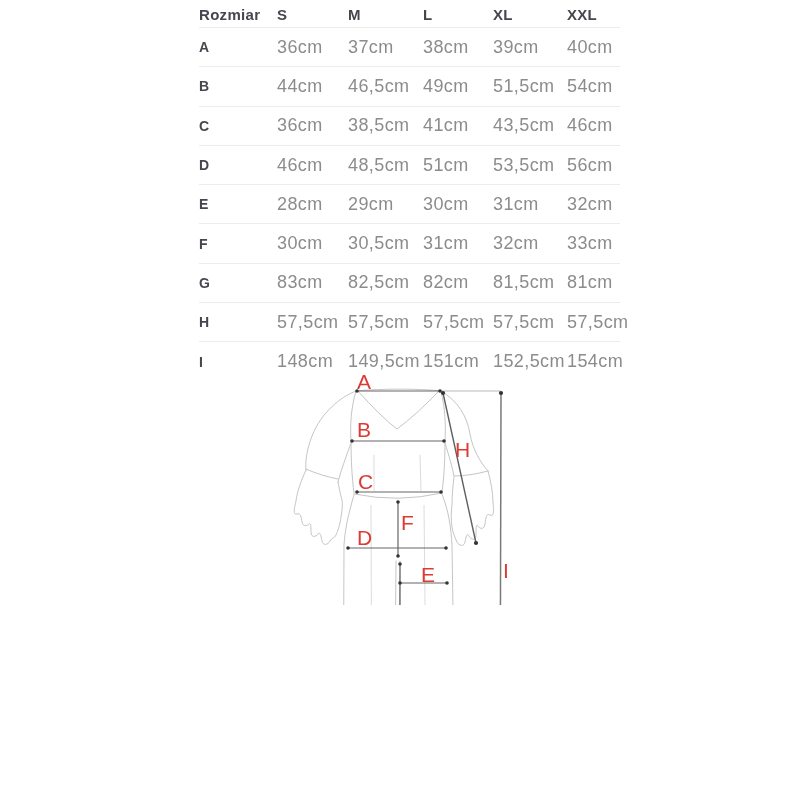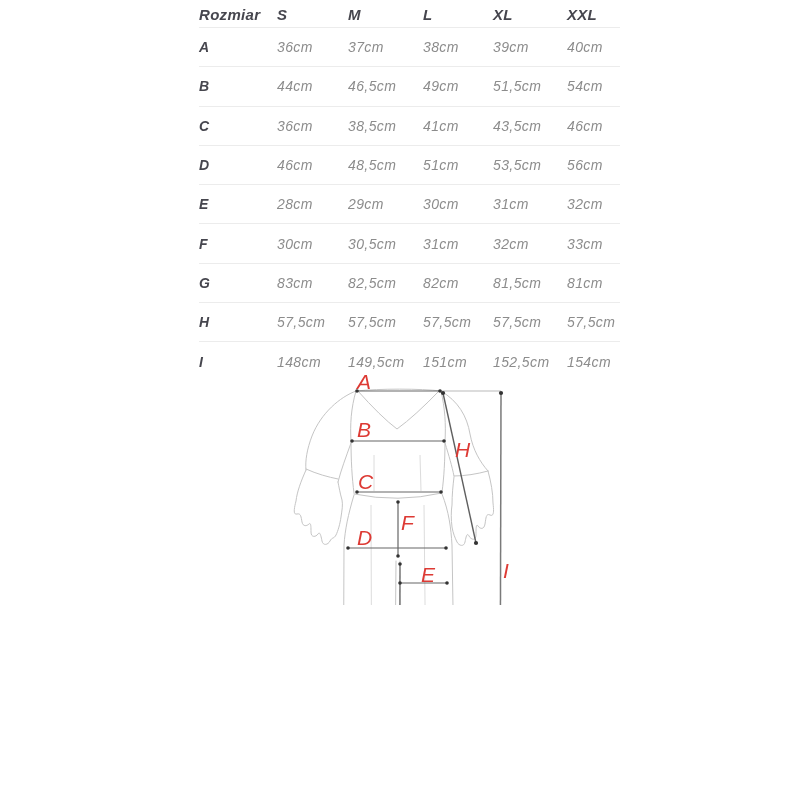--- a/index.html
+++ b/index.html
@@ -5,33 +5,33 @@
   :root{
     --red:#dd3a34;
     --head-text:#46464e;
     --value-text:#8c8c8c;
     --outline:#c5c5c5;
     --measure:#666666;
   }
   html,body{margin:0;padding:0;background:#fff;}
   .canvas{
     position:relative;width:800px;height:605px;background:#fff;
-    font-family:"Liberation Sans",sans-serif;overflow:hidden;font-style:italic;
+    font-family:"Liberation Sans",sans-serif;overflow:hidden;
   }
   .size-table{position:absolute;left:199px;top:2px;width:421px;}
   .trow{
     display:grid;
     grid-template-columns:78px 71px 75px 70px 74px 1fr;
     align-items:center;height:38.3px;border-top:1px solid #ececec;
   }
   .trow.thead{height:25px;border-top:none;}
   .thead .cell{font-weight:bold;color:var(--head-text);font-size:15px;letter-spacing:.3px;}
   .cell{white-space:nowrap;}
   .cell-label{font-weight:bold;color:var(--head-text);font-size:14px;letter-spacing:.3px;}
-  .cell-val{color:var(--value-text);font-size:14px;letter-spacing:.4px;}
+  .cell-val{color:var(--value-text);font-size:18px;letter-spacing:.4px;}
   svg text.dim-label{
     fill:var(--red);
     font-family:"Liberation Sans",sans-serif;
     font-size:21px;
   }
   svg .garment{stroke:var(--outline);fill:none;stroke-width:1;stroke-linecap:round;stroke-linejoin:round;}
   svg .faint{stroke:#dcdcdc;fill:none;stroke-width:1;}
   svg .measure{stroke:var(--measure);fill:none;stroke-width:1.2;}
   svg .measure-dark{stroke:#5f5f5f;fill:none;stroke-width:1.4;}
   svg .measure-long{stroke:#7a7a7a;fill:none;stroke-width:1.5;}

